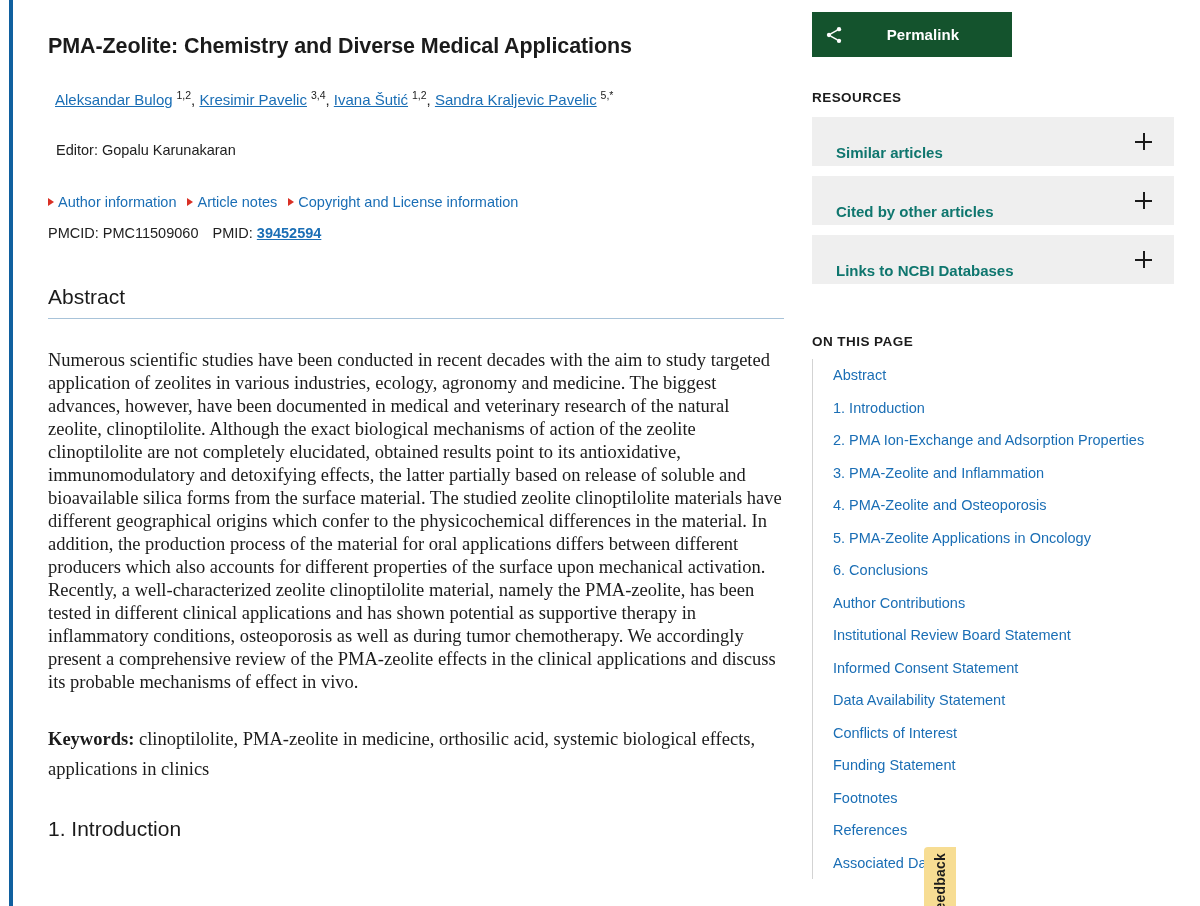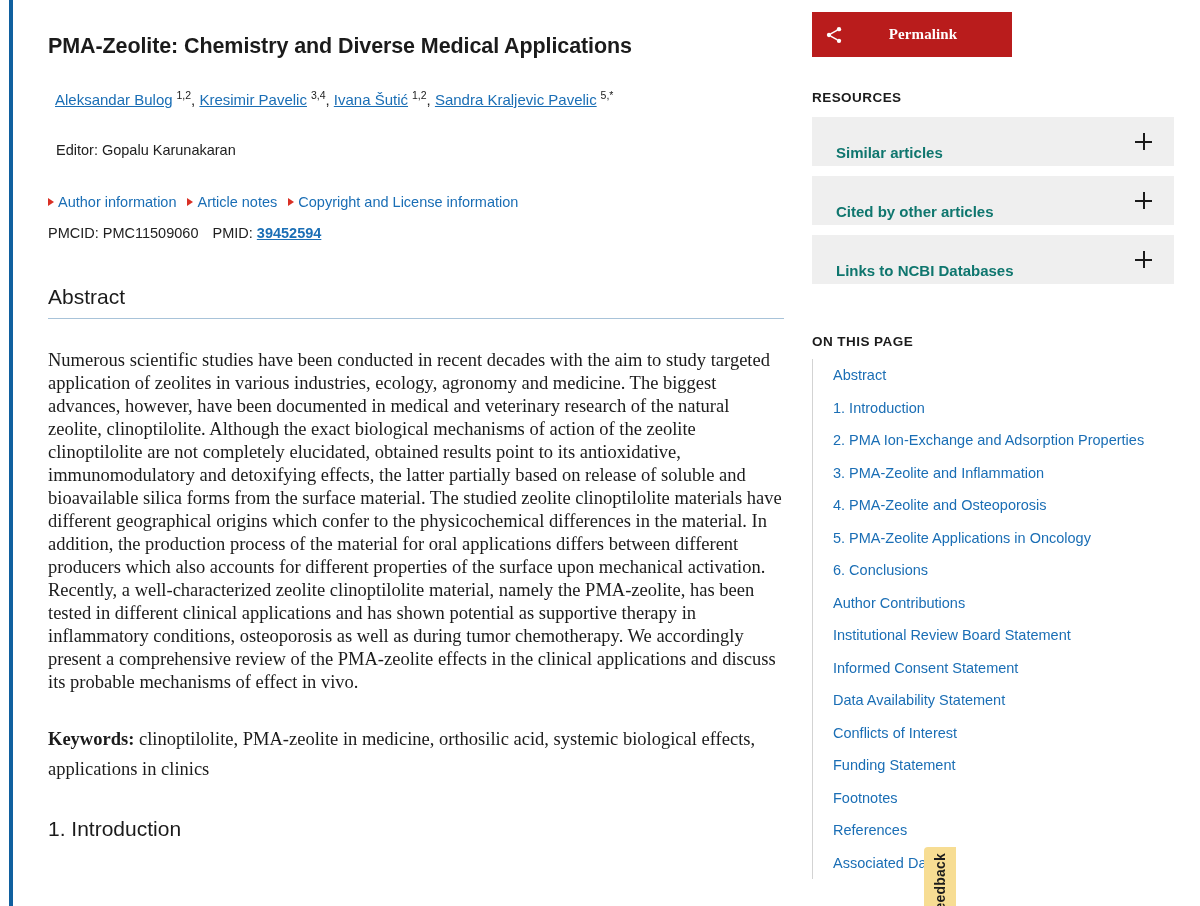--- a/index.html
+++ b/index.html
@@ -173,26 +173,25 @@
     left: 812px;
     top: 0;
     width: 362px;
   }
 
   #permalink-button {
     display: flex;
     align-items: center;
     width: 200px;
     height: 45px;
-    background: #b91c1c;
+    background: #14532d;
     border: none;
     margin-top: 12px;
     cursor: pointer;
     padding: 0;
-    font-family: Liberation Serif, serif;
   }
   #permalink-button .share-icon {
     width: 44px;
     display: flex;
     align-items: center;
     justify-content: center;
   }
   #permalink-button .permalink-label {
     color: #ffffff;
     font-size: 15px;

